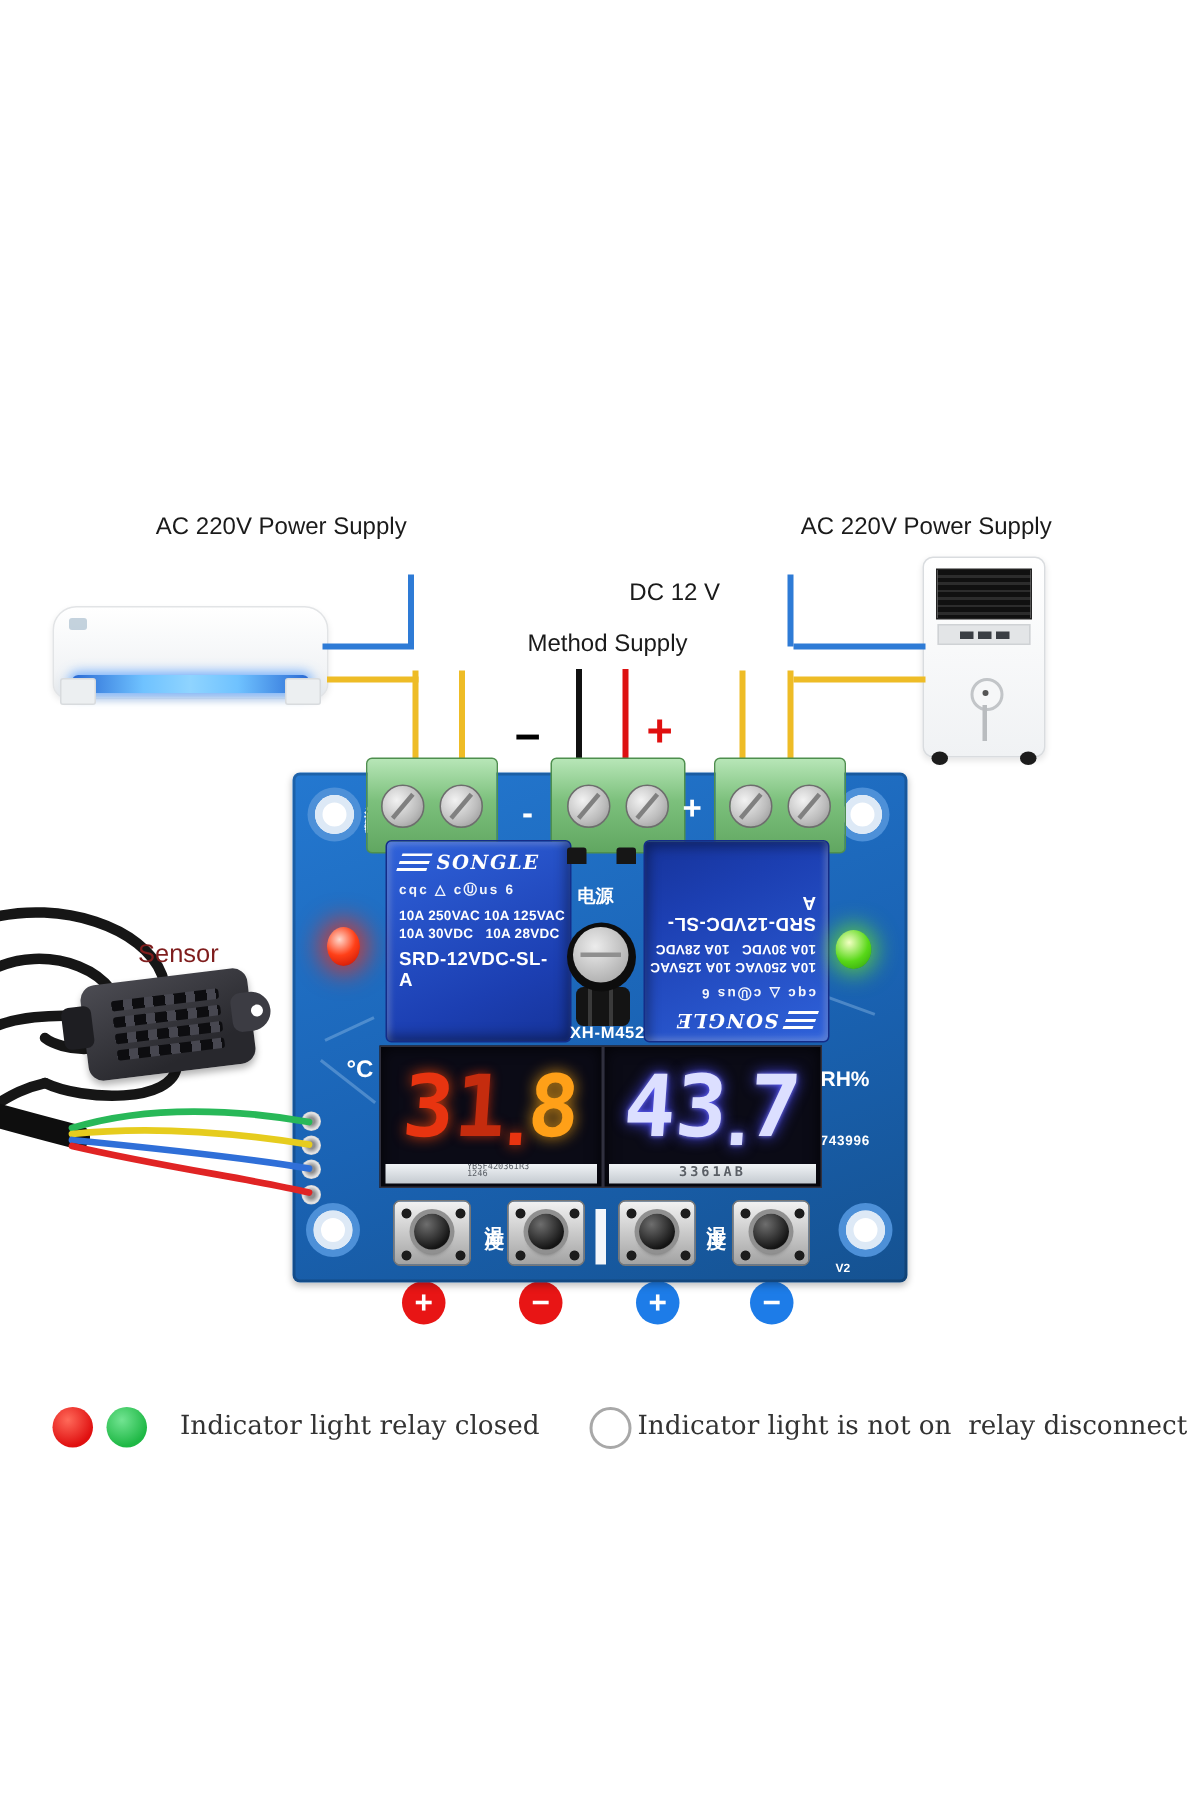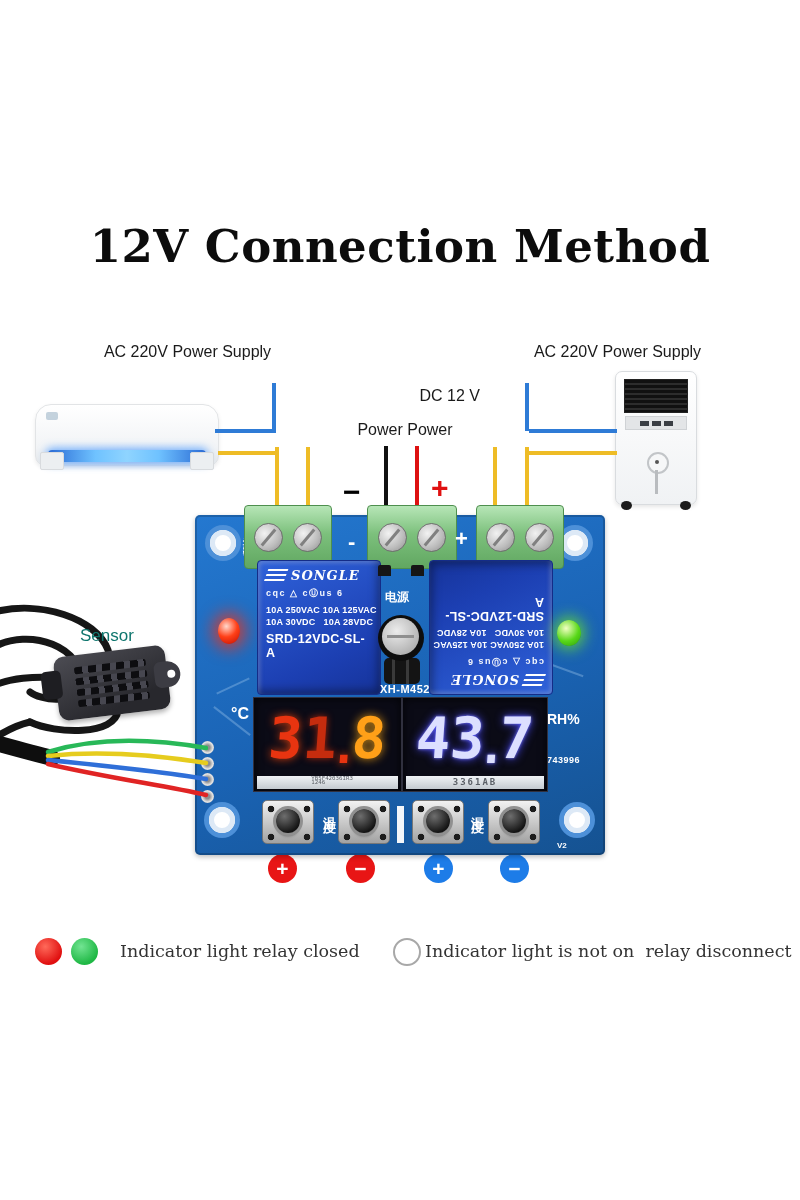--- a/index.html
+++ b/index.html
@@ -7,21 +7,21 @@
           font-family:"Liberation Sans",sans-serif;color:#111;}
 
   
   .title{position:absolute;left:0;top:220px;width:800px;text-align:center;
          font-family:"DejaVu Serif",serif;font-weight:bold;font-size:45px;letter-spacing:.5px;color:#0c0c0c;}
   .lbl{position:absolute;font-size:16px;color:#1a1a1a;text-align:center;}
   .lbl-left{left:60px;top:343px;width:255px;}
   .lbl-right{left:490px;top:343px;width:255px;}
   .lbl-dc1{left:330px;top:387px;width:150px;text-align:right;}
   .lbl-dc2{left:315px;top:421px;width:180px;}
-  .sensor-lbl{position:absolute;left:80px;top:626px;font-size:17px;color:#0f766e;z-index:6;}
+  .sensor-lbl{position:absolute;left:92px;top:626px;font-size:17px;color:#7f1d1d;z-index:6;}
 
   
   .ac-unit{position:absolute;left:35px;top:404px;width:182px;height:60px;z-index:2;
            background:linear-gradient(#ffffff,#f2f4f6 70%,#e4e7ea);border:1px solid #e2e4e6;
            border-radius:16px 16px 10px 10px;box-shadow:0 2px 4px rgba(0,0,0,.08);}
   .ac-glow{position:absolute;left:12px;right:12px;bottom:3px;height:12px;border-radius:4px;
            background:linear-gradient(90deg,#2a6ad4,#6fc2ff 30%,#8fd4ff 50%,#6fc2ff 70%,#2a6ad4);
            box-shadow:0 0 8px 2px rgba(70,150,255,.75);}
   .ac-foot{position:absolute;bottom:-5px;width:22px;height:16px;background:#eceff1;border:1px solid #d8dbde;border-radius:2px;}
   .ac-foot.f1{left:4px;} .ac-foot.f2{right:4px;}
@@ -181,26 +181,25 @@
   .dot-green{left:71px;background:radial-gradient(circle at 38% 32%,#72e492,#1fb845 70%);}
   .dot-open{left:393px;background:#fff;border:2px solid #a8a8a8;width:24px;height:24px;}
   .leg-txt{position:absolute;top:941px;font-family:"DejaVu Serif",serif;font-size:17.5px;color:#333;white-space:pre;}
   .leg1{left:120px;} .leg2{left:425px;}
 </style>
 </head>
 <body>
 
 <div class="canvas">
 
-  <div class="title">12V Connection Method</div>
 
   <div class="lbl lbl-left">AC 220V Power Supply</div>
   <div class="lbl lbl-right">AC 220V Power Supply</div>
   <div class="lbl lbl-dc1">DC 12 V</div>
-  <div class="lbl lbl-dc2">Power Power</div>
+  <div class="lbl lbl-dc2">Method Supply</div>
 
   <div class="ac-unit">
     <span class="ac-logo"></span>
     <span class="ac-glow"></span>
     <span class="ac-foot f1"></span>
     <span class="ac-foot f2"></span>
   </div>
   <div class="cooler">
     <span class="cool-grille"></span>
     <span class="cool-panel">

